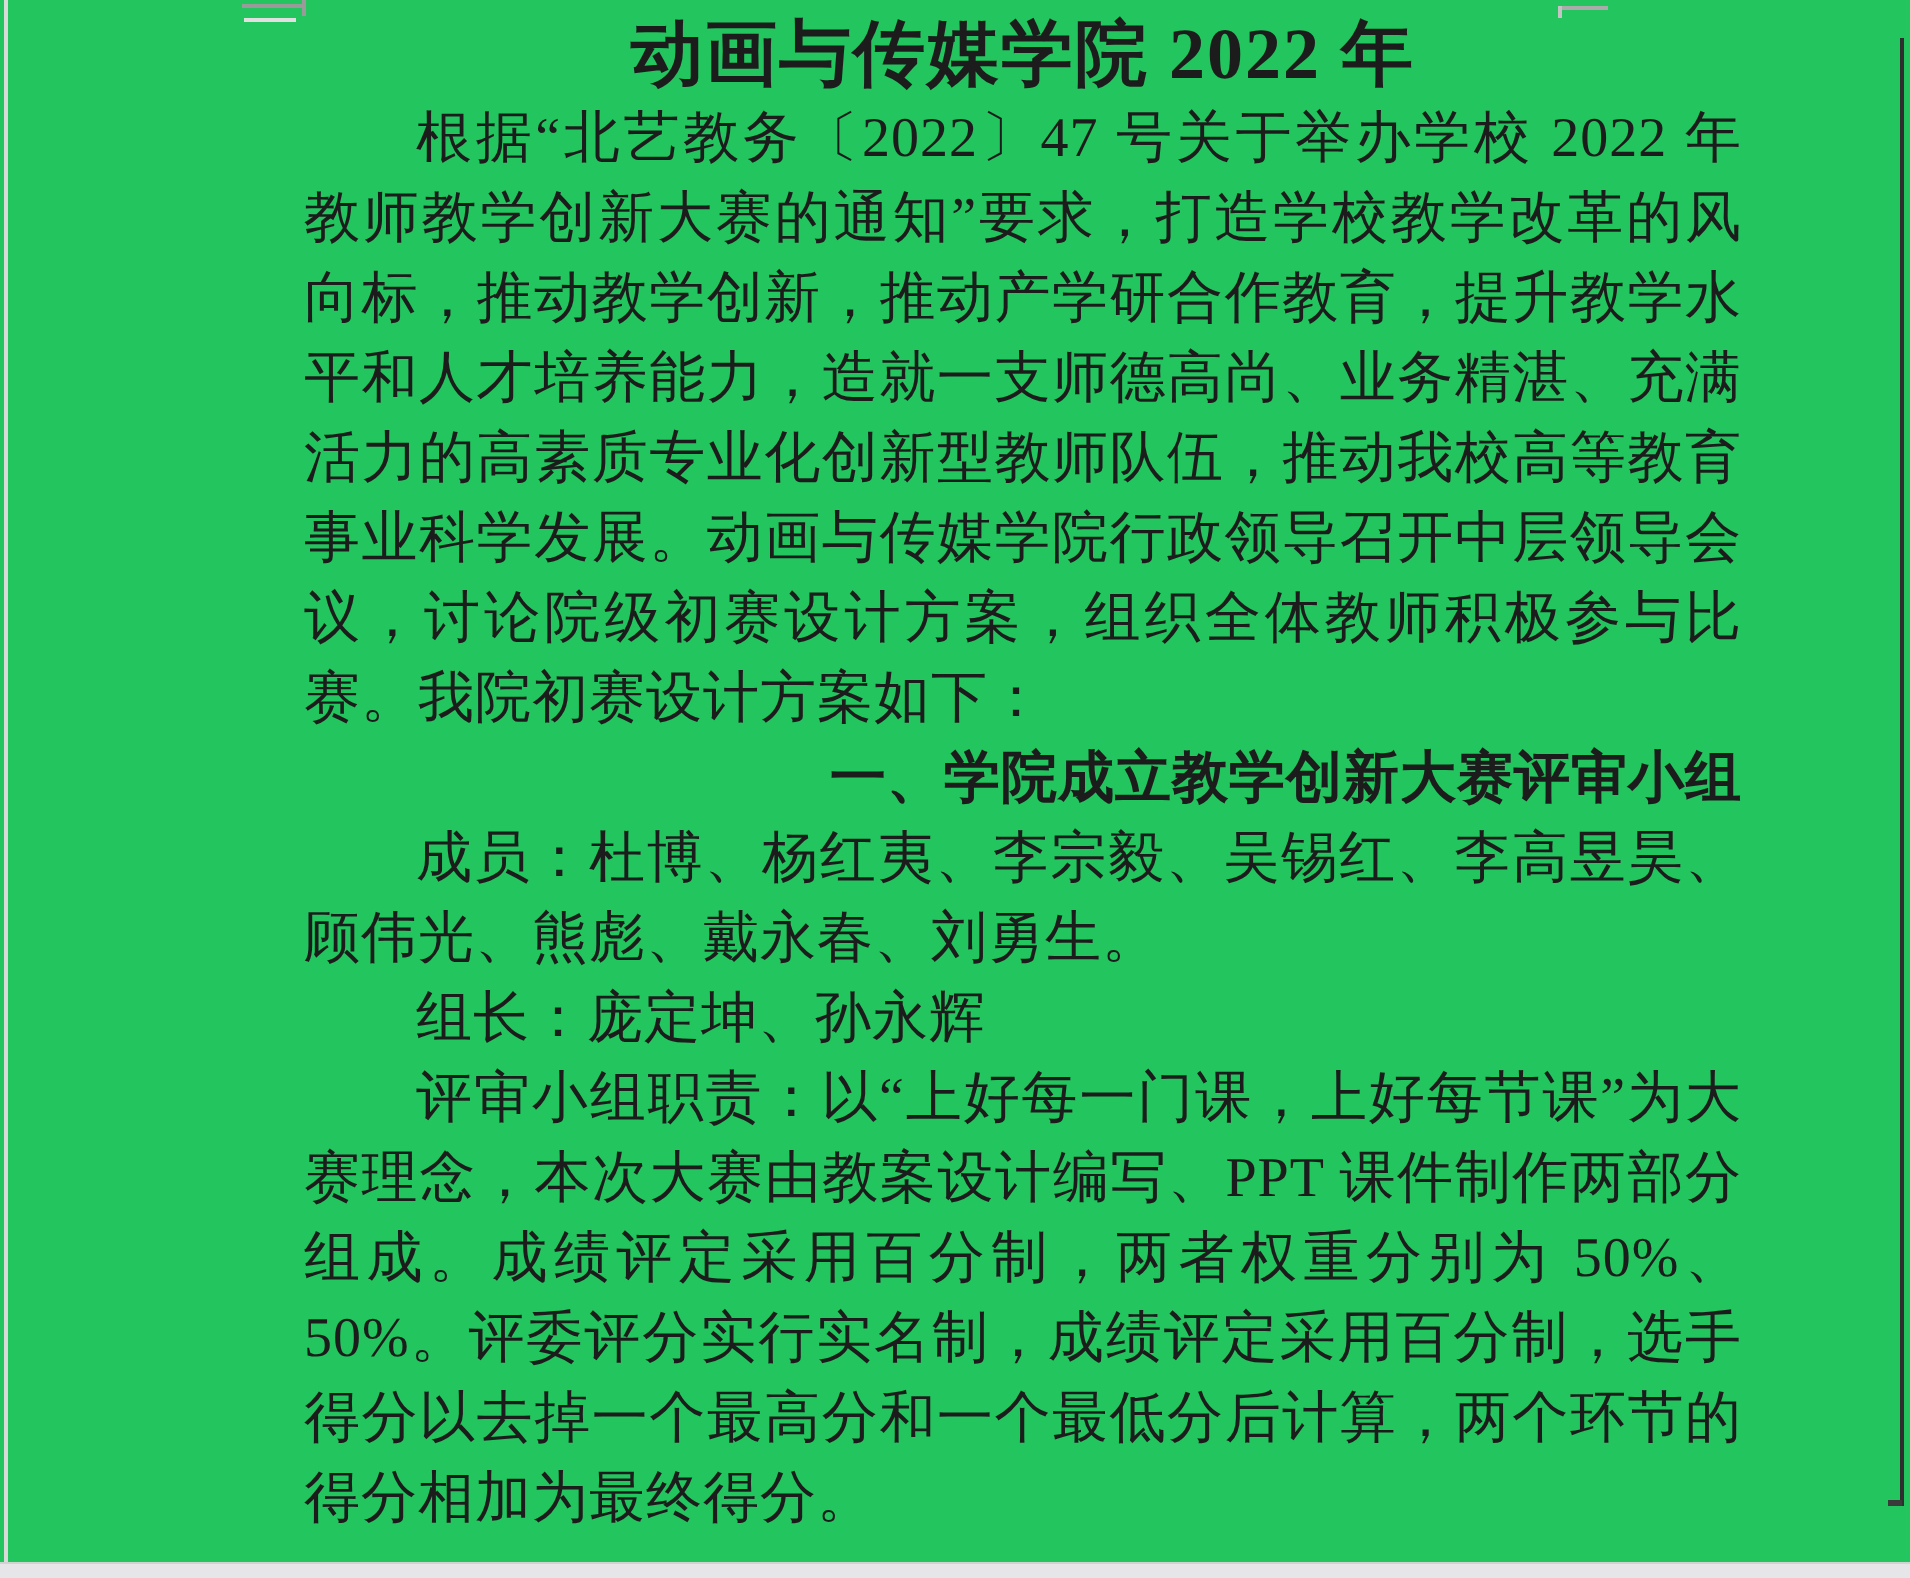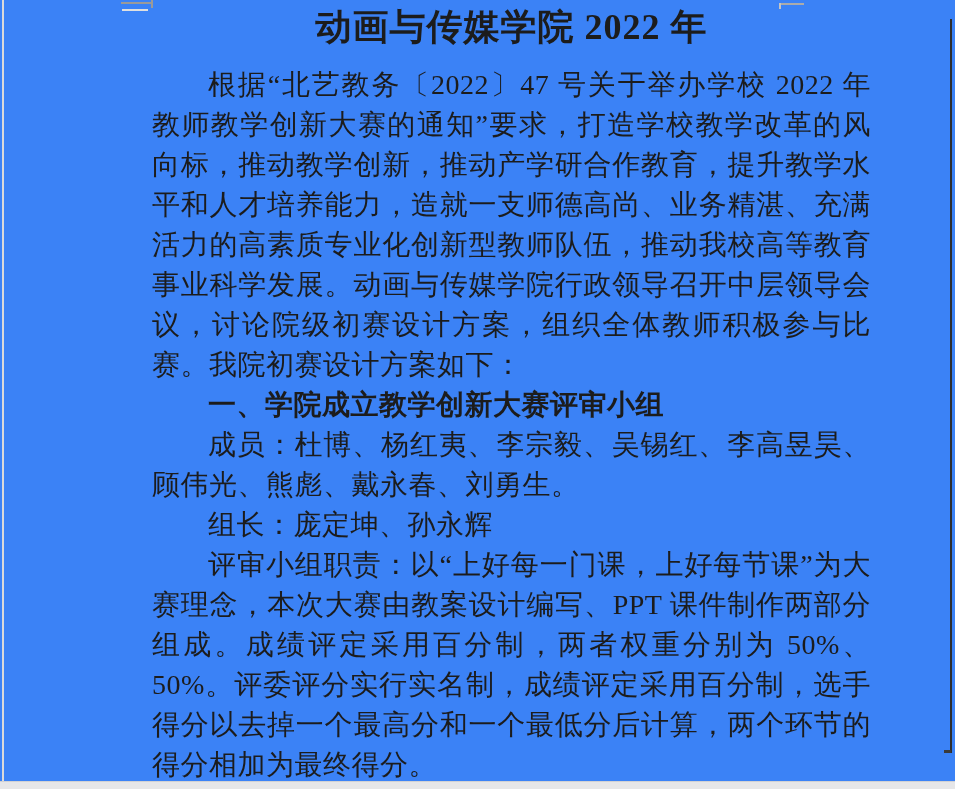--- a/index.html
+++ b/index.html
@@ -4,21 +4,21 @@
 <style>
   html, body {
     margin: 0;
     padding: 0;
     background: #ffffff;
   }
   .page {
     position: relative;
     width: 955px;
     height: 789px;
-    background: #3b82f6;
+    background: #22c55e;
     overflow: hidden;
     font-family: "Liberation Serif", "DejaVu Serif", serif;
     color: #1c1c1c;
   }
   
   .edge-left {
     position: absolute;
     left: 2px;
     top: 0;
     width: 2px;
@@ -77,22 +77,22 @@
   }
   .doc-title .t-line { display: block; }
   .para {
     margin: 0;
     font-size: 28px;
     line-height: 40px;
     letter-spacing: 0.5px;
     text-align: justify;
     text-indent: 2em;
   }
-  .para.first { margin-top: 15px; }
-  .para.heading { font-weight: 700; text-align: left; }
+  .para.first { }
+  .para.heading { font-weight: 700; text-align: right; }
 </style>
 </head>
 <body>
 
 <div class="page">
 
   <div class="mark-a-h"></div>
   <div class="mark-a-v"></div>
   <div class="mark-a-s"></div>
   <div class="mark-b-h"></div>

